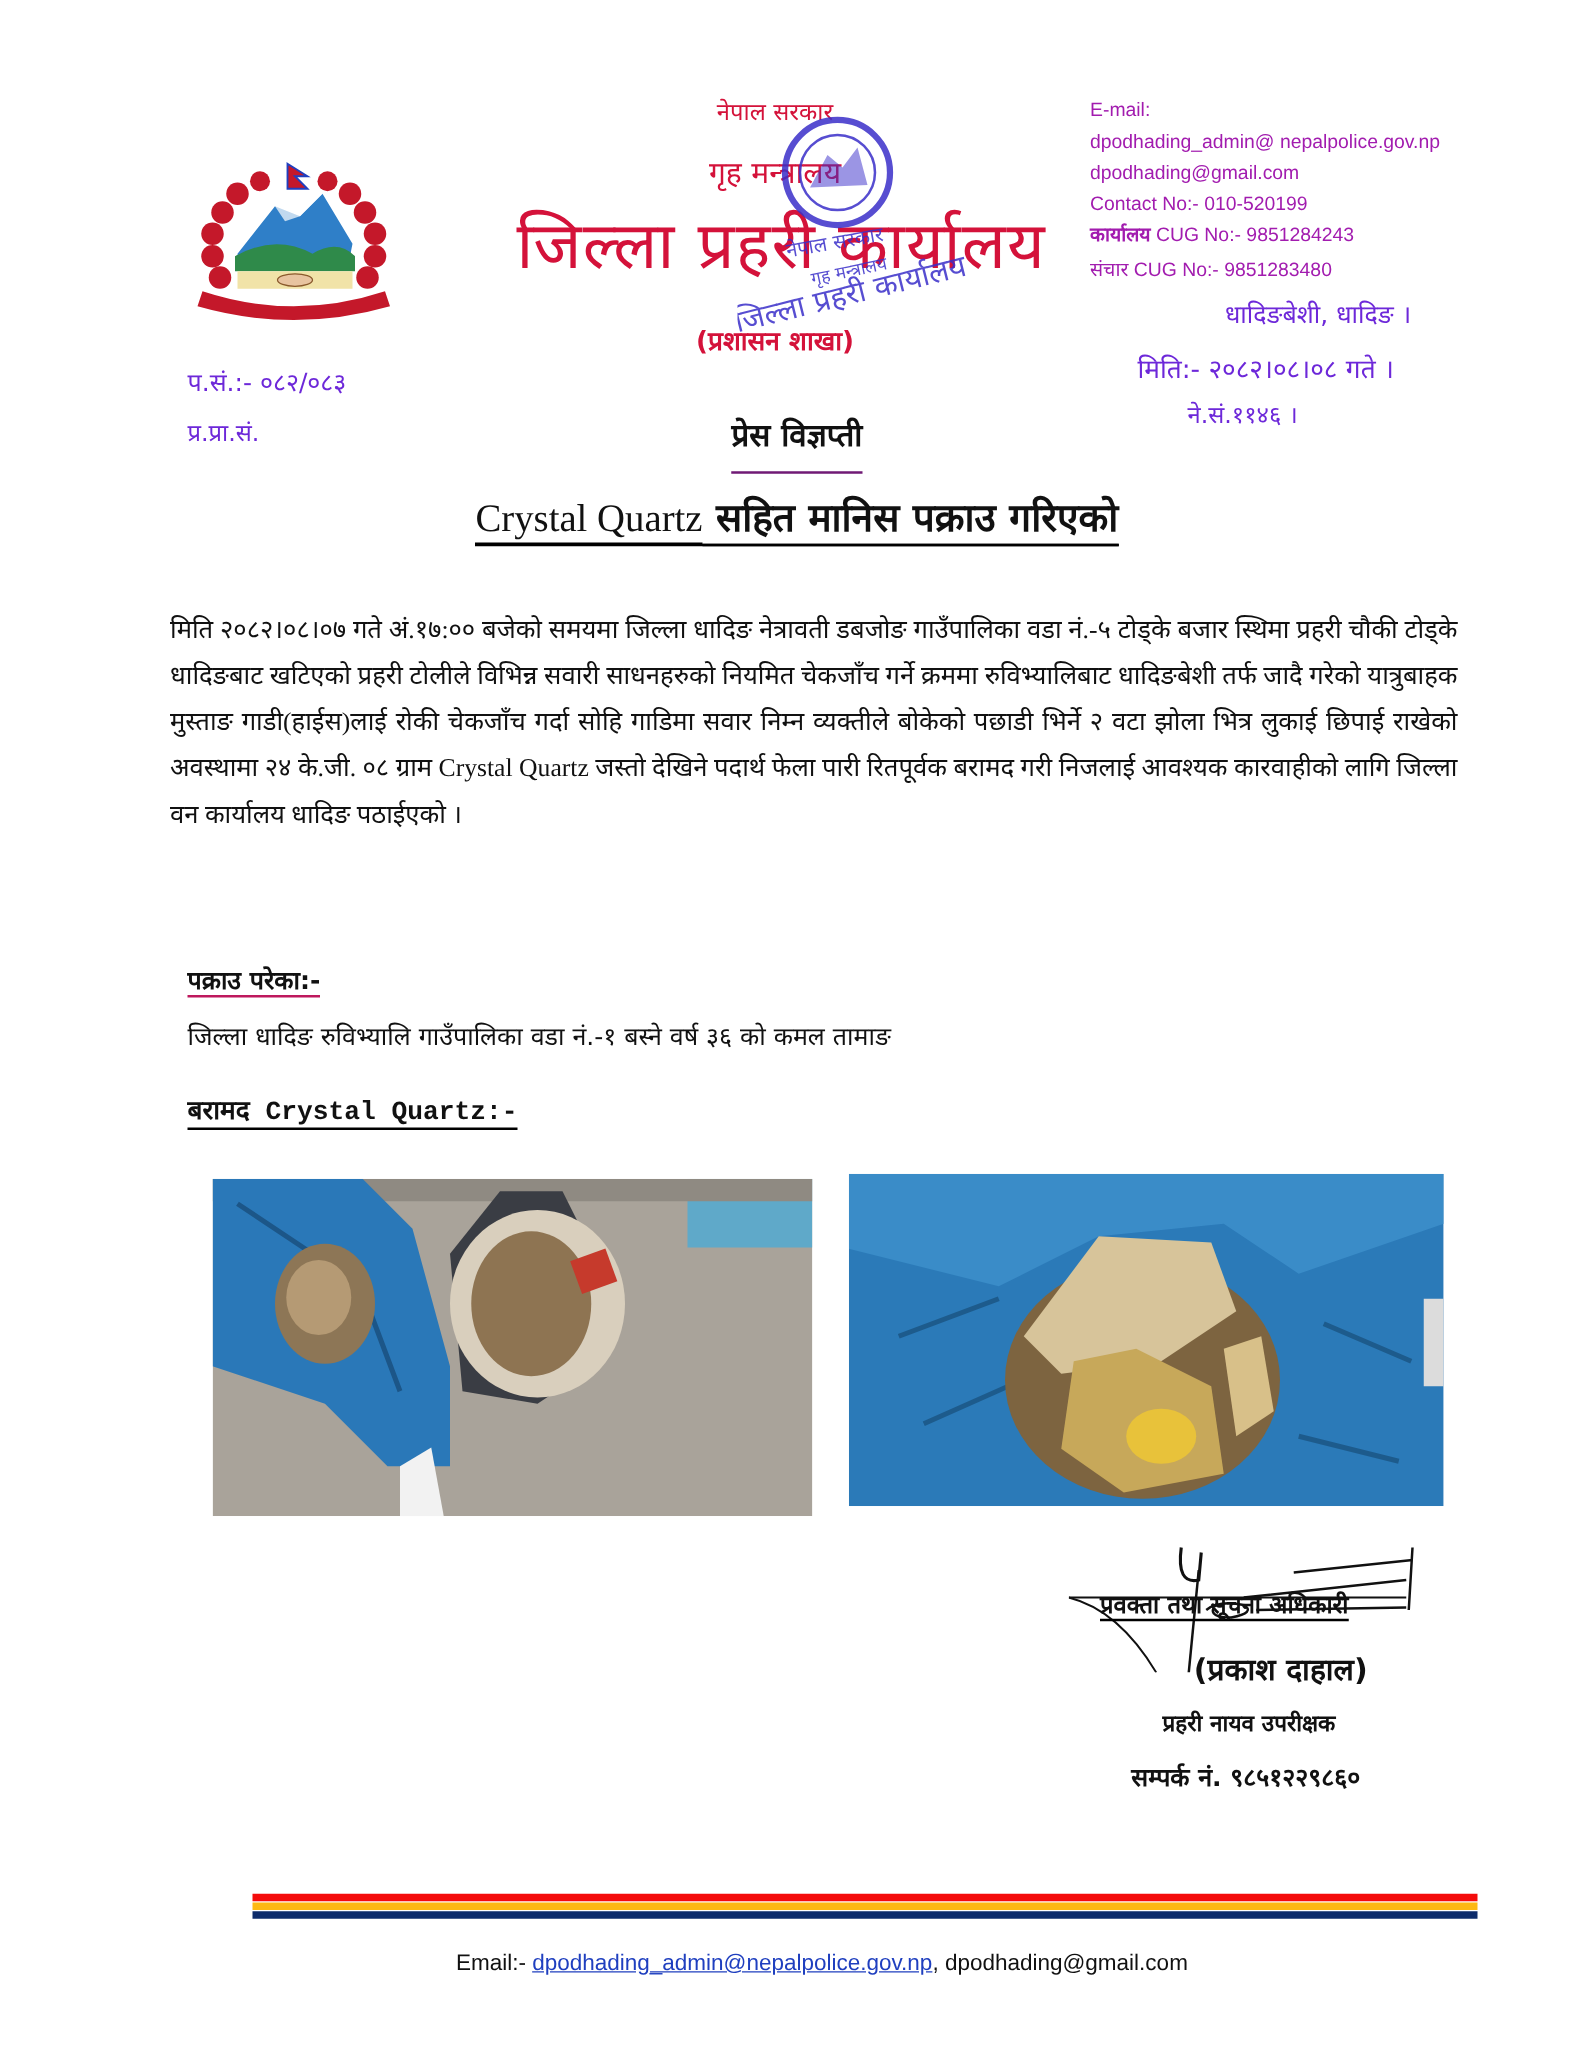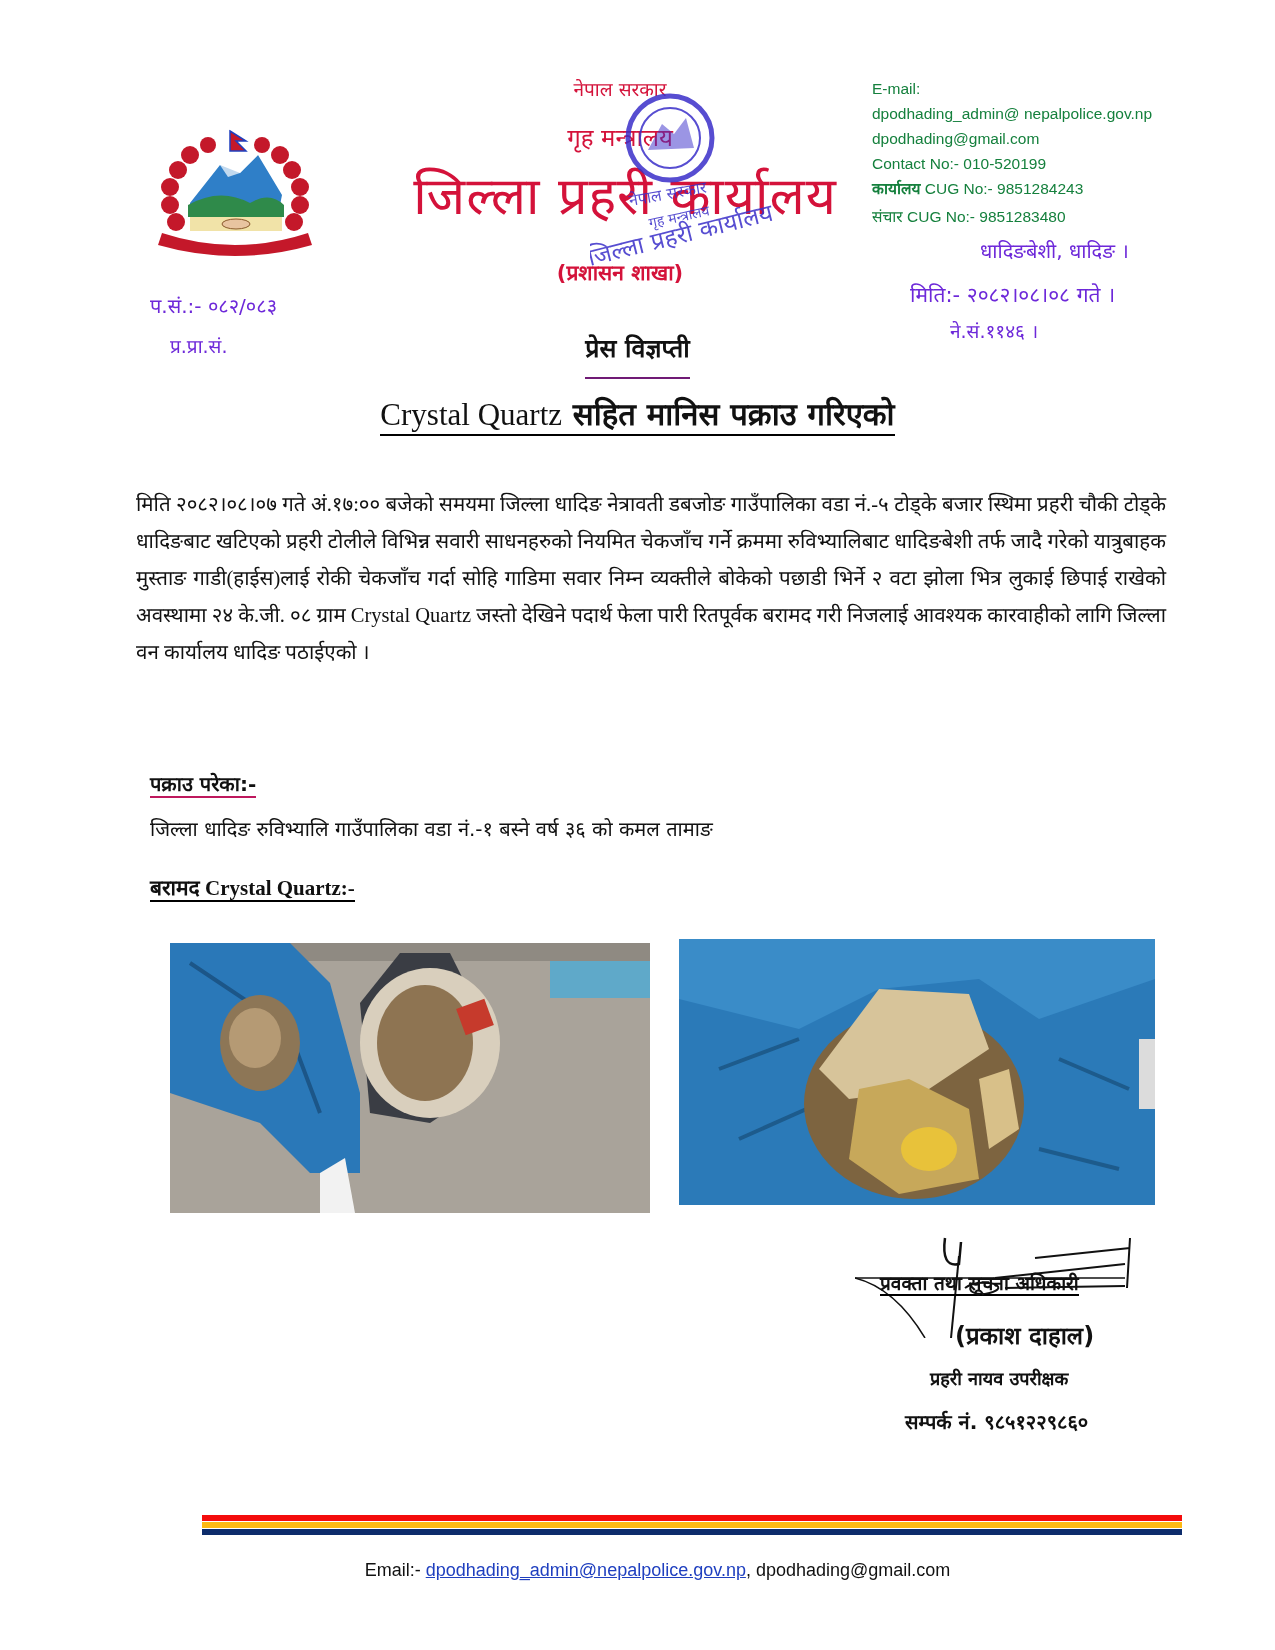--- a/index.html
+++ b/index.html
@@ -10,43 +10,43 @@
   #emblem{left:150px;top:125px;width:170px;height:135px;}
   
   .hc{text-align:center;color:#d4123a;}
   #gov{left:520px;top:76px;width:200px;font-size:19px;}
   #ministry{left:520px;top:120px;width:200px;font-size:24px;}
   #office{left:395px;top:158px;width:460px;font-size:52px;letter-spacing:1px;font-weight:500;}
   #branch{left:520px;top:258px;width:200px;font-size:21px;font-weight:bold;}
   
   #stamp{left:590px;top:88px;width:210px;height:190px;opacity:.85;}
   
-  #contact{left:872px;top:76px;font-family:"Liberation Sans",sans-serif;font-size:15.5px;line-height:25px;color:#15803d;}
+  #contact{left:872px;top:76px;font-family:"Liberation Sans",sans-serif;font-size:15.5px;line-height:25px;color:#a21caf;}
   #contact b{font-weight:bold;}
   #address{left:980px;top:237px;font-size:20px;}
   #date{left:910px;top:280px;font-size:21px;}
   #nesam{left:950px;top:318px;font-size:19px;}
   
   #ref1{left:150px;top:292px;font-size:20px;}
-  #ref2{left:150px;top:333px;font-size:19px;margin-left:20px;}
+  #ref2{left:150px;top:333px;font-size:19px;}
   
   #press{left:0;width:1275px;top:330px;text-align:center;}
   #press span{font-size:25px;font-weight:bold;border-bottom:2px solid #701a75;padding-bottom:14px;}
   #headline{left:0;width:1275px;top:392px;text-align:center;}
   #headline span{font-size:31px;border-bottom:2px solid #000;padding-bottom:2px;}
   #headline .lat{font-family:"Liberation Serif",serif;}
   #headline .dev{font-weight:bold;}
   
   #para{left:136px;top:486px;width:1030px;font-size:20.5px;line-height:37px;text-align:justify;font-family:"Liberation Serif",serif;}
   
   #arrLabel{left:150px;top:770px;font-size:20px;font-weight:bold;}
   #arrLabel span{border-bottom:2px solid #be185d;}
   #arrText{left:150px;top:815px;font-size:20px;}
   #recLabel{left:150px;top:873px;font-size:21px;font-weight:bold;font-family:"Liberation Serif",serif;}
-  #recLabel span{border-bottom:2px solid #000;}
+  #recLabel span{border-bottom:2px solid #000;font-family:Liberation Mono, monospace;}
   
   .photo{position:absolute;overflow:hidden;}
   #photo1{left:170px;top:943px;width:480px;height:270px;}
   #photo2{left:679px;top:939px;width:476px;height:266px;}
   
   #sig{left:855px;top:1228px;width:285px;height:110px;}
   #sigTitle{left:880px;top:1270px;font-size:19px;font-weight:bold;}
   #sigTitle span{border-bottom:2px solid #000;margin-top:20px;}
   #sigName{left:955px;top:1318px;font-size:24px;font-weight:bold;}
   #sigRank{left:930px;top:1366px;font-size:18px;font-weight:bold;}

